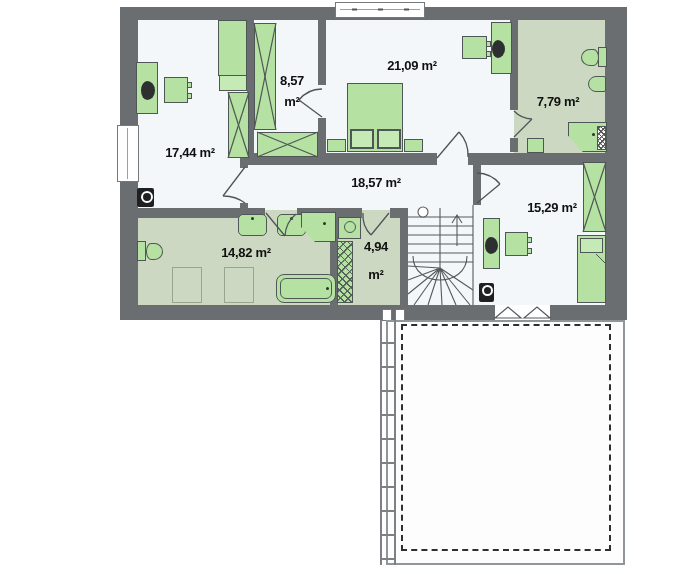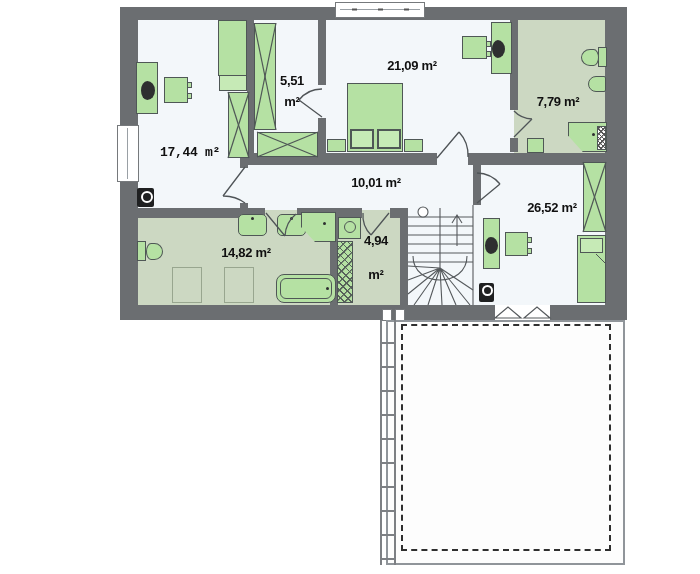--- a/index.html
+++ b/index.html
@@ -173,24 +173,24 @@
       <path d="M524,318 L537,307 L550,318 Z"></path>
     </g>
     <g stroke="#4f5756" stroke-width="1">
       <line x1="596" y1="254" x2="605" y2="263"></line>
     </g>
     <g stroke="#555" stroke-width="2">
       <path d="M352,9.5 H357 M378,9.5 H383 M404,9.5 H409"></path>
     </g>
   </svg>
 
-  <div class="label" style="left:190px;top:152px;font-family:Liberation Mono, monospace;">17,44 m²</div>
-  <div class="label" style="left:292px;top:80px;">5,51</div>
+  <div class="label" style="left:190px;top:152px;">17,44 m²</div>
+  <div class="label" style="left:292px;top:80px;">8,57</div>
   <div class="label" style="left:292px;top:101px;">m²</div>
   <div class="label" style="left:412px;top:65px;text-align:center;">21,09 m²</div>
   <div class="label" style="left:558px;top:101px;">7,79 m²</div>
-  <div class="label" style="left:376px;top:182px;">10,01 m²</div>
-  <div class="label" style="left:552px;top:207px;">26,52 m²</div>
+  <div class="label" style="left:376px;top:182px;">18,57 m²</div>
+  <div class="label" style="left:552px;top:207px;">15,29 m²</div>
   <div class="label" style="left:246px;top:252px;">14,82 m²</div>
-  <div class="label" style="left:376px;top:240px;">4,94</div>
+  <div class="label" style="left:376px;top:246px;">4,94</div>
   <div class="label" style="left:376px;top:274px;">m²</div>
 
 </div>
 
 </body></html>

